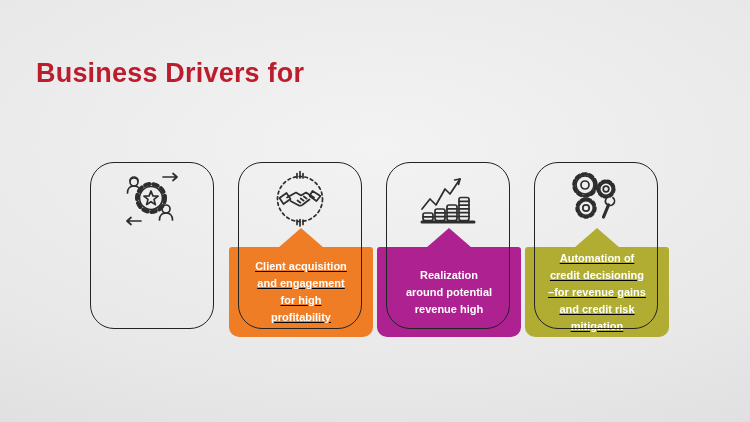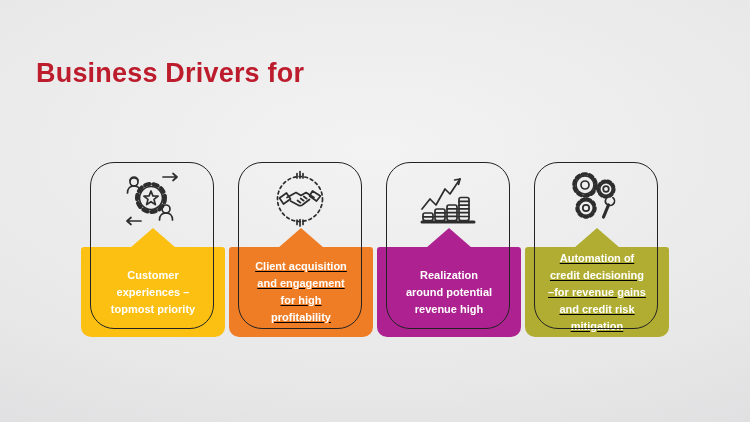--- a/index.html
+++ b/index.html
@@ -30,26 +30,20 @@
 
 <div class="stage">
 
   <h1 class="title" style="color: rgb(188, 28, 44);">
     <span>Business Drivers for</span>
   </h1>
 
   <div class="cards">
 
     <div class="card">
-      <div class="color-block" style="background-color: rgb(252, 192, 19);">
-        <div class="triangle" style="background-color: rgb(252, 192, 19);"></div>
-        <div class="card-label">Customer
-experiences –
-topmost priority</div>
-      </div>
       <div class="card-outline"></div>
       <div class="icon-box">
         <svg width="66" height="58" viewBox="0 0 66 58">
           <circle cx="32" cy="28" r="14" stroke-width="4" stroke-dasharray="4.5 4"></circle>
           <circle cx="32" cy="28" r="11.5"></circle>
           <polygon points="32,21 33.9,25.9 39.1,26.2 35,29.4 36.4,34.6 32,31.7 27.6,34.6 29,29.4 24.9,26.2 30.1,25.9"></polygon>
           <circle cx="15" cy="12" r="4"></circle>
           <path d="M11,10.5 a4,3.5 0 0,1 8,0"></path>
           <path d="M8.5,23 c0,-4.8 3,-7.2 6.5,-7.2 s6.5,2.4 6.5,7.2"></path>
           <circle cx="47" cy="39" r="4"></circle>

